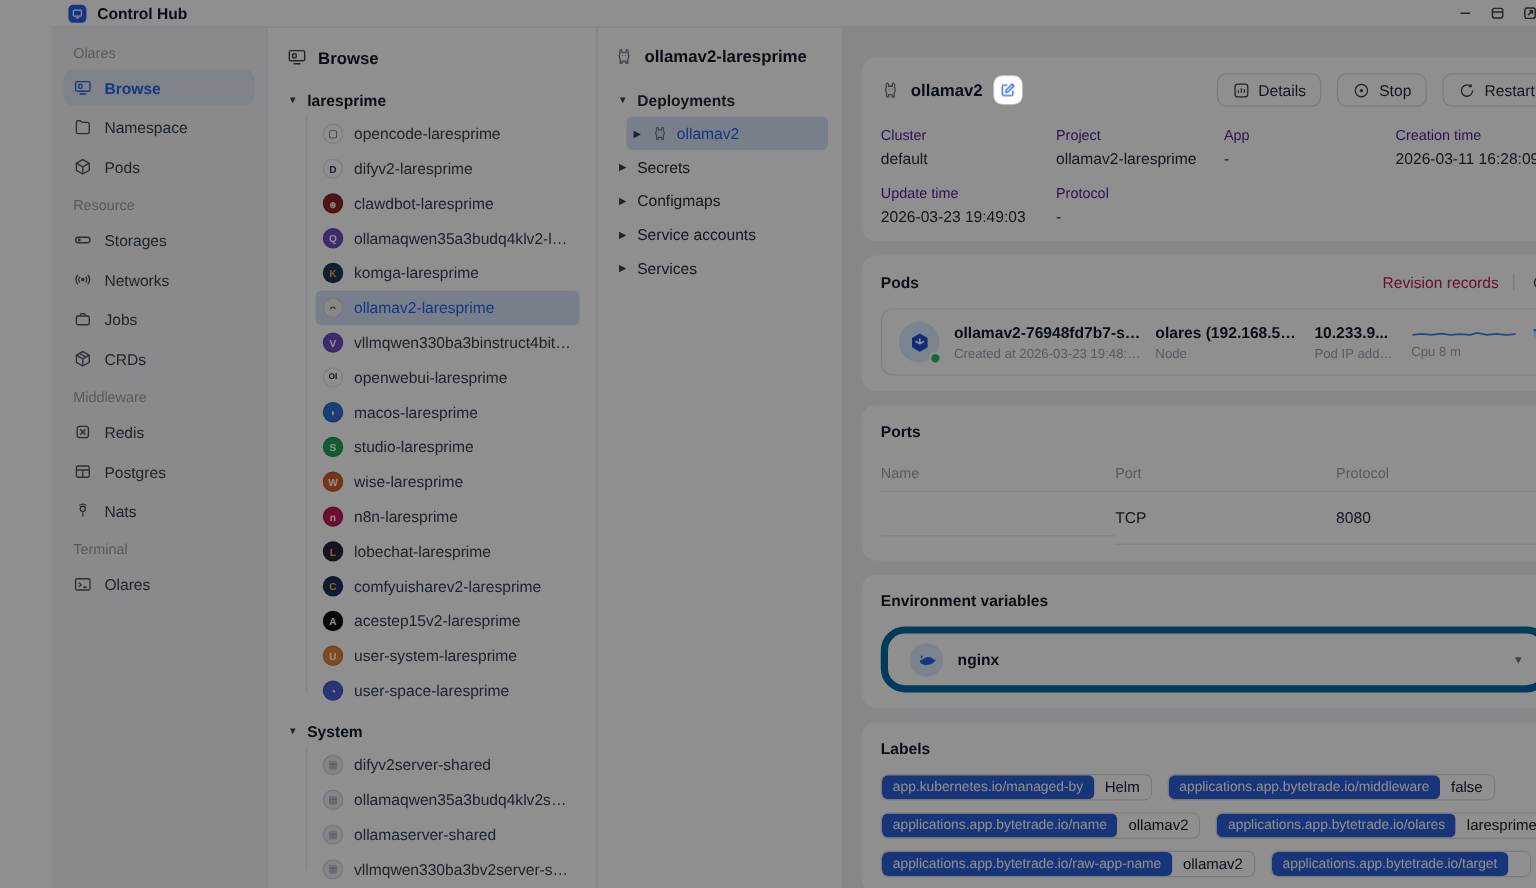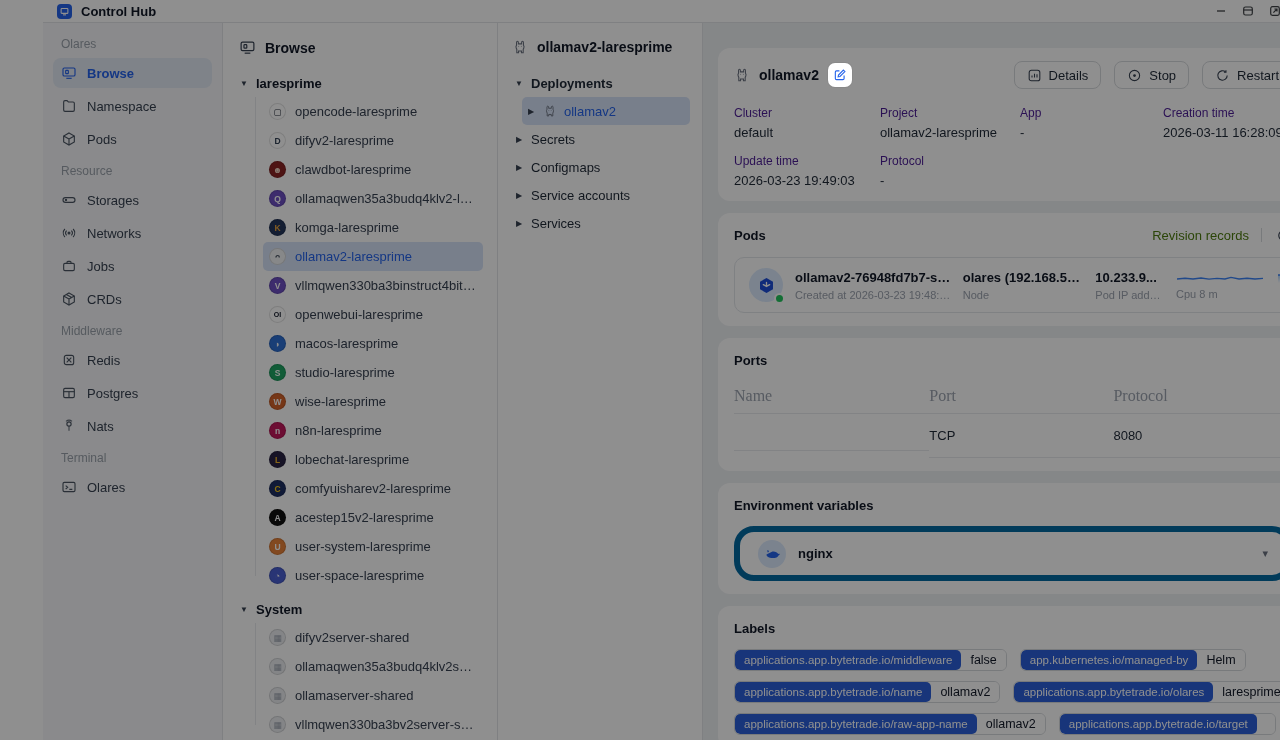--- a/index.html
+++ b/index.html
@@ -58,36 +58,36 @@
   .btn { height:28px; display:flex; align-items:center; gap:7px; padding:0 12px; background:#fff; border:1px solid #d7dade; border-radius:8px; font-size:13px; color:#1f2937; cursor:pointer; }
   .btn svg { color:#374151; }
 
   .meta-grid { display:grid; grid-template-columns:146px 140px 143px 1fr; margin-top:17px; row-gap:14px; }
   .meta-label { font-size:12px; color:#4c1d95; margin-bottom:5px; }
   .meta-value { font-size:13px; color:#1f2937; }
 
   .card-title { font-size:13px; font-weight:700; color:#111827; }
   .pods-head { display:flex; align-items:center; }
   .pods-head .right { margin-left:auto; display:flex; align-items:center; gap:12px; }
-  .link-btn { font-size:13px; color:#4d7c0f; cursor:pointer; }
+  .link-btn { font-size:13px; color:#be185d; cursor:pointer; }
   .vdiv { width:1px; height:14px; background:#d7dade; }
   .icon-btn { width:18px; height:18px; display:flex; align-items:center; justify-content:center; color:#374151; cursor:pointer; }
 
   .pod-row { margin-top:13px; border:1px solid #e3e6ea; border-radius:10px; padding:10px 14px; display:flex; align-items:center; gap:12px; }
   .pod-ic { position:relative; width:34px; height:34px; border-radius:50%; background:#dbeafe; display:flex; align-items:center; justify-content:center; flex:0 0 auto; }
   .pod-dot { position:absolute; right:-2px; bottom:-2px; width:11px; height:11px; border-radius:50%; background:#22c55e; border:2px solid #fff; }
   .pcol { display:flex; flex-direction:column; gap:4px; min-width:0; }
   .pcol .big { font-size:13px; font-weight:700; color:#111827; white-space:nowrap; overflow:hidden; text-overflow:ellipsis; }
   .pcol .sub { font-size:11px; color:#9ca3af; white-space:nowrap; overflow:hidden; text-overflow:ellipsis; }
   .pc-name { width:168px; } .pc-node { width:130px; } .pc-ip { width:74px; }
   .pc-cpu { width:96px; } .pc-mem { flex:1; }
 
   .ports-table { margin-top:12px; }
   .pt-row { display:grid; grid-template-columns:35% 33% 32%; align-items:center; }
-  .pt-head { font-size:16px; color:#9ca3af; padding:6px 0 8px; border-bottom:1px solid #e8eaed;font-family:Liberation Serif, serif; }
+  .pt-head { font-size:12px; color:#9ca3af; padding:6px 0 8px; border-bottom:1px solid #e8eaed; }
   .pt-body { font-size:13px; color:#1f2937; padding:14px 0; border-bottom:1px solid #e8eaed; }
 
   .env-box { margin-top:12px; border:6px solid #0369a1; border-radius:20px; height:55px; display:flex; align-items:center; padding:0 18px; gap:12px; cursor:pointer; }
   .env-ic { width:28px; height:28px; border-radius:50%; background:#dbeafe; display:flex; align-items:center; justify-content:center; }
   .env-name { font-size:13px; font-weight:700; color:#111827; }
   .env-chevron { margin-left:auto; color:#6b7280; font-size:11px; }
 
   .pills { margin-top:12px; display:flex; flex-wrap:wrap; gap:10px 13px; }
   .pill { display:inline-flex; align-items:stretch; height:22px; border-radius:6px; overflow:hidden; border:1px solid #d7dade; }
   .pill .k { background:#2b5fd9; color:#fff; font-size:11.5px; display:flex; align-items:center; padding:0 9px; border-radius:5px; }
@@ -529,26 +529,26 @@
           </span>
           <span class="env-name">nginx</span>
           <span class="env-chevron">▾</span>
         </div>
       </div>
 
       <div class="card">
         <span class="card-title">Labels</span>
         <div class="pills">
           <span class="pill">
+              <span class="k">app.kubernetes.io/managed-by</span>
+              <span class="v">Helm</span>
+            </span>
+          <span class="pill">
               <span class="k">applications.app.bytetrade.io/middleware</span>
               <span class="v">false</span>
-            </span>
-          <span class="pill">
-              <span class="k">app.kubernetes.io/managed-by</span>
-              <span class="v">Helm</span>
             </span>
           <span class="pill">
               <span class="k">applications.app.bytetrade.io/name</span>
               <span class="v">ollamav2</span>
             </span>
           <span class="pill">
               <span class="k">applications.app.bytetrade.io/olares</span>
               <span class="v">laresprime</span>
             </span>
           <span class="pill">

